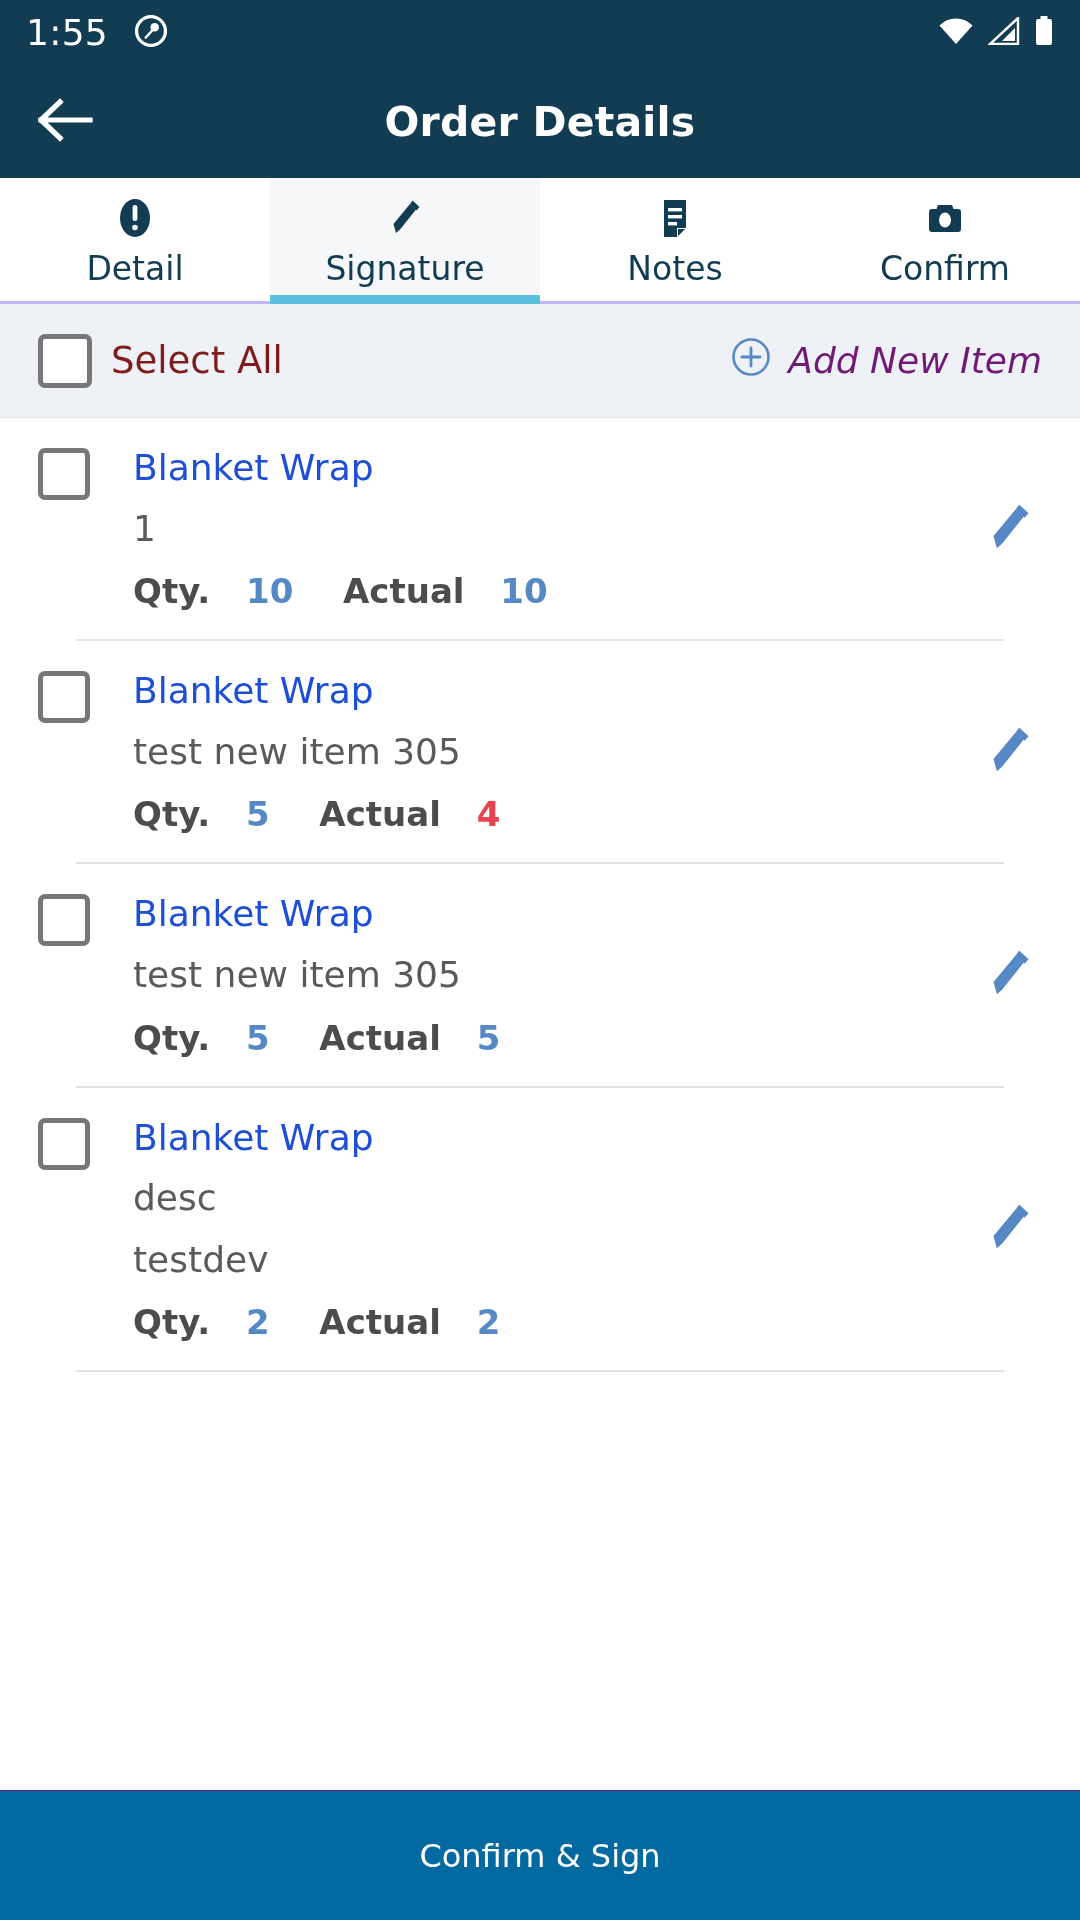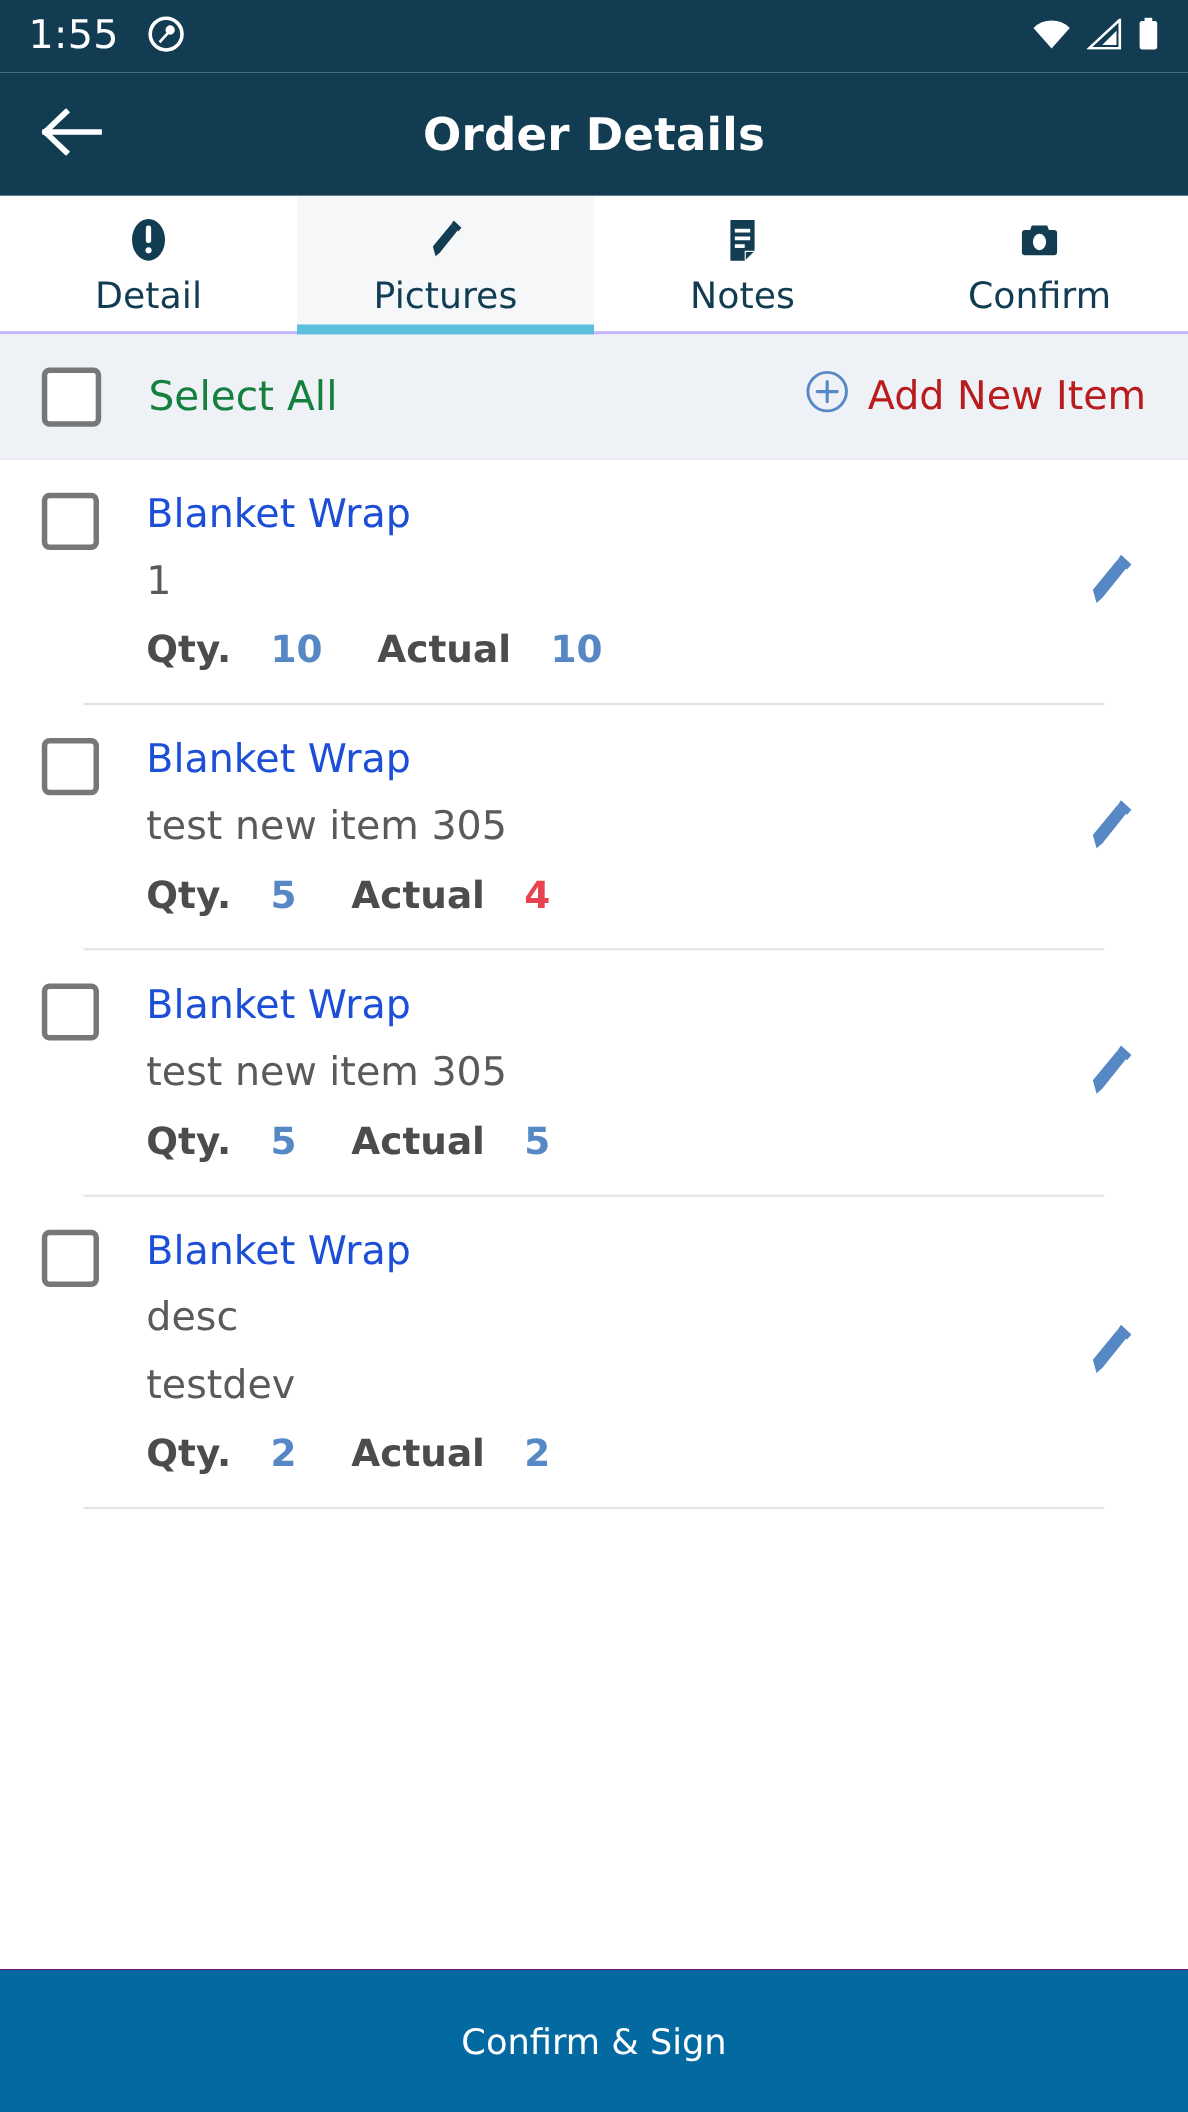--- a/index.html
+++ b/index.html
@@ -58,24 +58,24 @@
   
   .selectall {
     height:114px; flex:0 0 114px; background:#eef1f6;
     display:flex; align-items:center; padding:0 38px;
     border-bottom:1px solid #e2e6ed;
   }
   .chk {
     width:54px; height:54px; border:5px solid #77777a;
     border-radius:7px; background:#ffffff; flex:0 0 54px; cursor:pointer;
   }
-  .selectall-label { margin-left:43px; font-size:37px; color:#15803d; }
+  .selectall-label { margin-left:19px; font-size:37px; color:#7f1d1d; }
   .addnew {
     margin-left:auto; display:flex; align-items:center; gap:16px;
-    color:#b91c1c; font-size:36px; cursor:pointer;
+    color:#701a75; font-size:36px; cursor:pointer;font-style:italic;
   }
 
   
   .list { flex:1 1 auto; background:#ffffff; overflow:hidden; }
   .item { padding:26px 38px 0 38px; position:relative; }
   .item-top { display:flex; align-items:flex-start; }
   .item-chk {
     width:52px; height:52px; border:5px solid #77777a;
     border-radius:7px; background:#ffffff; flex:0 0 52px;
     margin-top:4px; cursor:pointer;
@@ -163,21 +163,21 @@
       <span class="tab-label">Detail</span>
     </div>
 
     <div class="tab active">
       <span class="tab-icon">
         <svg width="44" height="46" viewBox="0 0 44 46">
           <path d="M13 38 L10.5 29 L27 9 L33 14.5 L17 34.5 Z" fill="#123C52"></path>
           <path d="M29.5 5.5 L36.5 12 L33.6 15.4 L27 9.2 Z" fill="#123C52"></path>
         </svg>
       </span>
-      <span class="tab-label">Pictures</span>
+      <span class="tab-label">Signature</span>
     </div>
 
     <div class="tab">
       <span class="tab-icon">
         <svg width="44" height="46" viewBox="0 0 44 46">
           <path d="M11 5 H33 V33 L24 42 H11 Z" fill="#123C52"></path>
           <rect x="15" y="13" width="14" height="3.4" fill="#ffffff"></rect>
           <rect x="15" y="20" width="14" height="3.4" fill="#ffffff"></rect>
           <rect x="15" y="27" width="9" height="3.4" fill="#ffffff"></rect>
           <path d="M24 42 V33 H33 Z" fill="#ffffff"></path>

